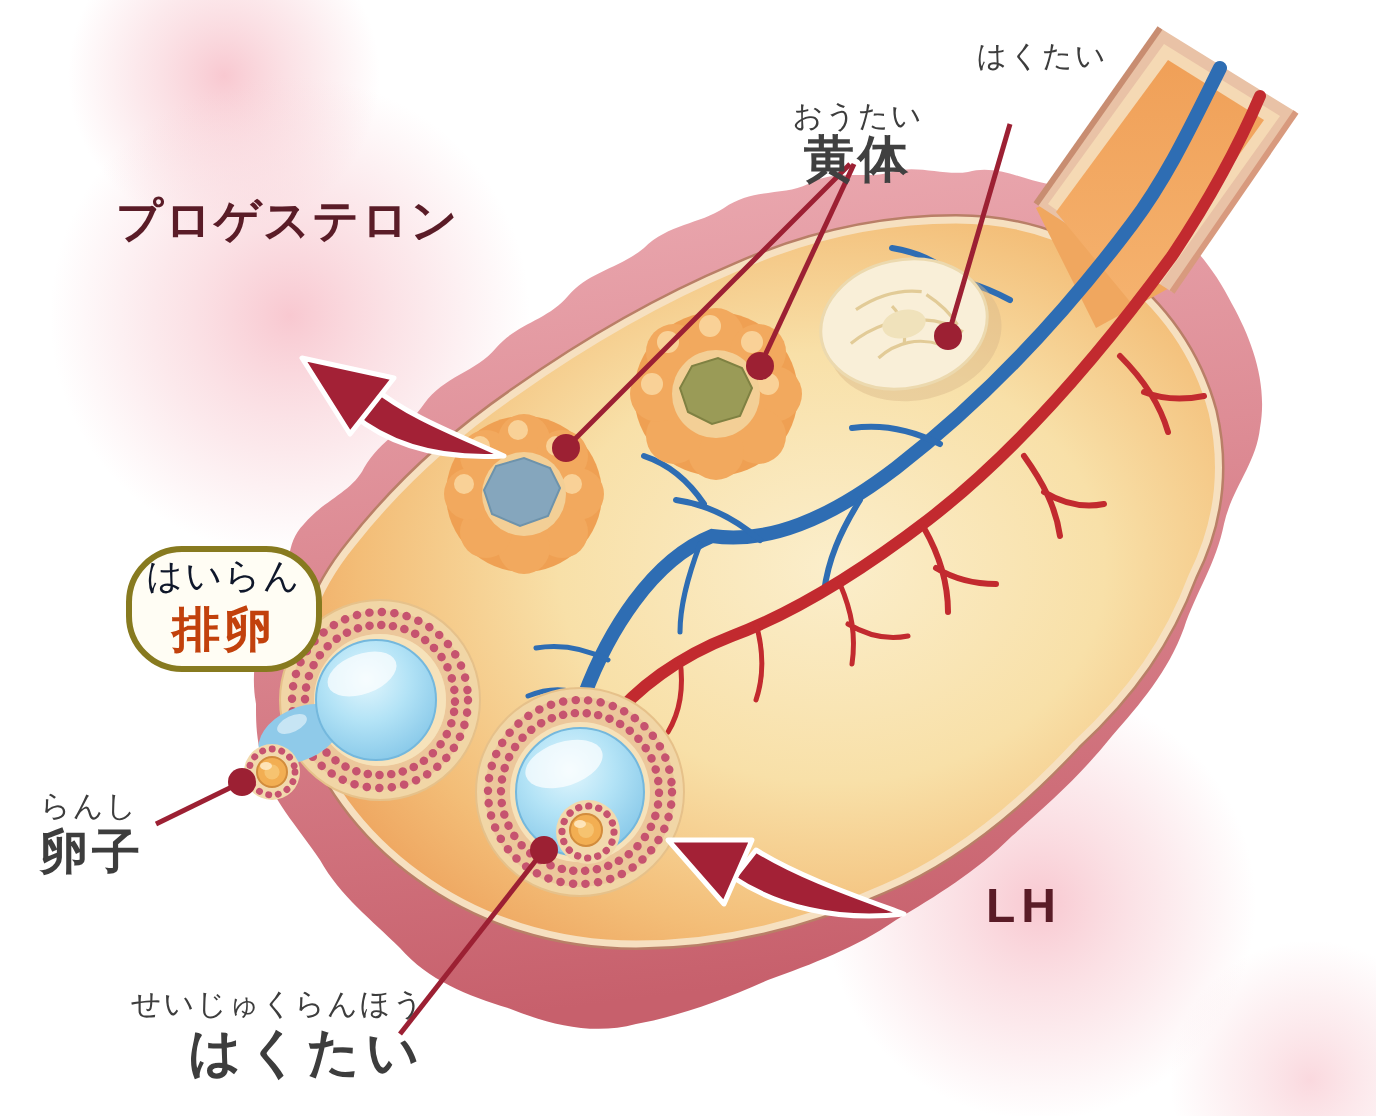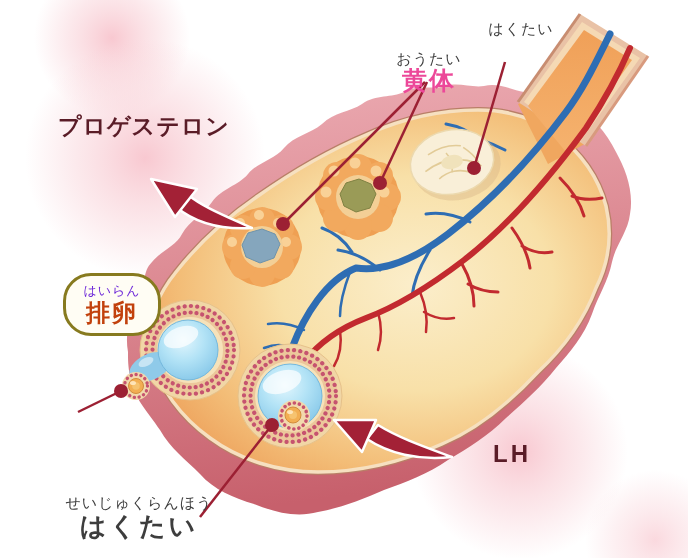--- a/index.html
+++ b/index.html
@@ -5,33 +5,33 @@
   html,body{margin:0;padding:0;background:#ffffff;}
   #stage{
     position:relative;width:688px;height:558px;overflow:hidden;
     background:#ffffff;
     font-family:"Liberation Sans","DejaVu Sans",sans-serif;
   }
   #art{position:absolute;left:0;top:0;}
   .lbl{position:absolute;white-space:nowrap;}
   .center{transform:translateX(-50%);text-align:center;}
   .furi{font-size:15px;color:#3d3d3d;line-height:1.15;letter-spacing:1px;}
-  .kanji{font-size:25px;font-weight:bold;color:#ec4899;line-height:1.1;letter-spacing:2px;}
-  .hormone{font-size:23px;font-weight:bold;color:#5a1c27;letter-spacing:1px;margin-top:16px;}
+  .kanji{font-size:25px;font-weight:bold;color:#404040;line-height:1.1;letter-spacing:2px;}
+  .hormone{font-size:23px;font-weight:bold;color:#5a1c27;letter-spacing:1px;}
   .lh{font-size:24px;font-weight:bold;color:#5a1c27;letter-spacing:3px;}
   .ranshi-furi{font-size:15px;color:#3d3d3d;letter-spacing:1px;line-height:1.1;}
   .ranshi-kanji{font-size:24px;font-weight:bold;color:#3d3d3d;letter-spacing:2px;line-height:1.15;}
   .seijuku-furi{font-size:15px;color:#3d3d3d;letter-spacing:1px;line-height:1.2;}
   .seijuku-kanji{font-size:26px;font-weight:bold;color:#3d3d3d;letter-spacing:3px;line-height:1.1;}
   #ovulation-badge{
     position:absolute;left:63px;top:273px;width:92px;height:57px;
     border:3.5px solid #877a1f;border-radius:28px;background:#fffdf4;
     display:flex;flex-direction:column;align-items:center;justify-content:center;
   }
-  #ovulation-badge .b-furi{font-size:13px;color:#6d28d9;line-height:1.2;letter-spacing:1px;}
+  #ovulation-badge .b-furi{font-size:18px;color:#0f172a;line-height:1.2;letter-spacing:1px;font-family:Liberation Mono, monospace;}
   #ovulation-badge .b-kanji{font-size:24px;font-weight:bold;color:#c2410c;line-height:1.15;letter-spacing:2px;}
 </style>
 </head>
 <body>
 
 <div id="stage">
 
   <svg id="art" width="688" height="558" viewBox="0 0 688 558">
     <defs>
       <radialGradient id="blobGrad">
@@ -260,21 +260,25 @@
 
   <div class="lbl center" style="left:509px;top:20px;margin-left:12px;">
     <div class="furi">はくたい</div>
   </div>
 
   <div id="ovulation-badge">
     <div class="b-furi">はいらん</div>
     <div class="b-kanji">排卵</div>
   </div>
 
-
-  <div class="lbl center" style="left:139px;top:494px;">
+  <div class="lbl" style="left:20px;top:396px;">
+    <div class="ranshi-furi">らんし</div>
+    <div class="ranshi-kanji">卵子</div>
+  </div>
+
+  <div class="lbl center" style="left:139px;top:494px;text-align:right;">
     <div class="seijuku-furi">せいじゅくらんほう</div>
     <div class="seijuku-kanji">はくたい</div>
   </div>
 
   <div class="lbl lh" style="left:493px;top:440px;">LH</div>
 
 </div>
 
 </body></html>

